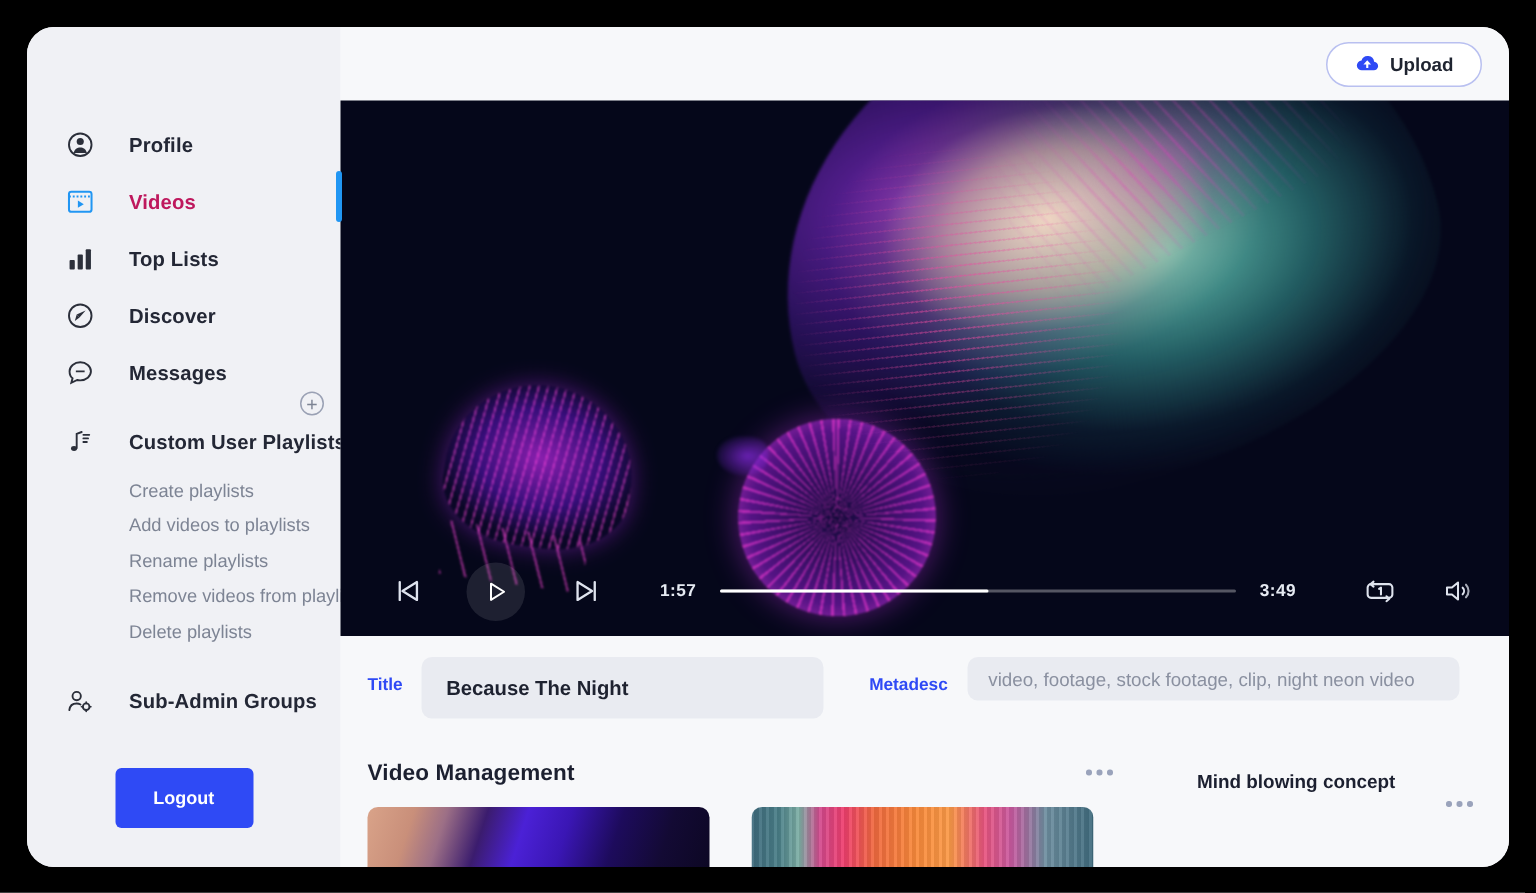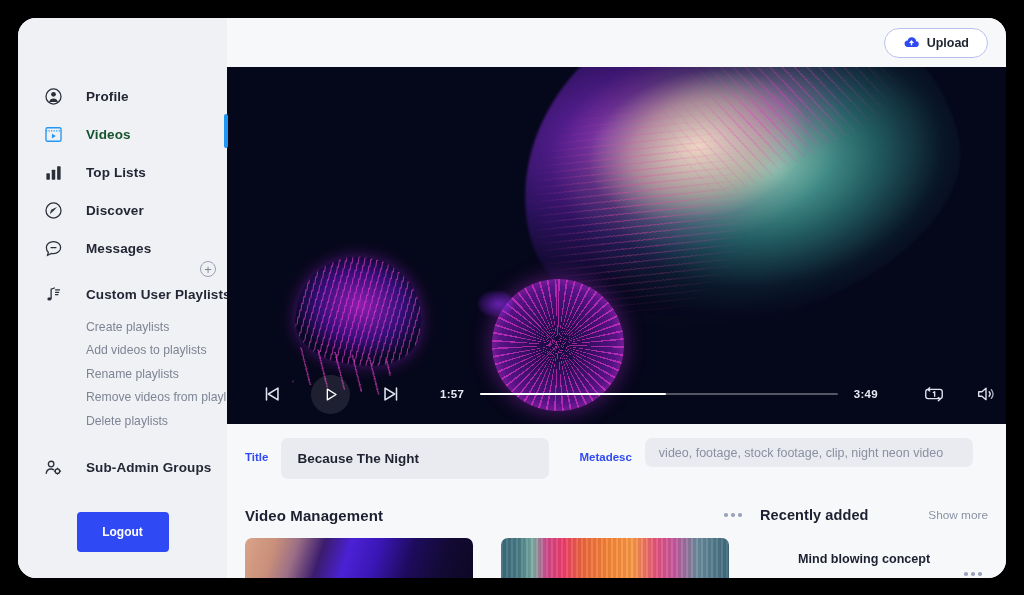--- a/index.html
+++ b/index.html
@@ -42,21 +42,21 @@
     color: #2b2f3a;
   }
   .nav-item .lbl {
     margin-left: 22px;
     font-size: 13.5px;
     font-weight: bold;
     color: #232735;
     letter-spacing: 0.1px;
     white-space: nowrap;
   }
-  .nav-item.active .lbl { color: #14532d; }
+  .nav-item.active .lbl { color: #be185d; }
   .nav-item.active .ico { color: #2196f3; }
 
   .nav-spacer-1 { height: 8px; }
 
   .sub-list { margin-top: 2px; }
   .sub-item {
     padding-left: 68px;
     height: 23.5px;
     display: flex; align-items: center;
     font-size: 12.2px;
@@ -212,21 +212,21 @@
     border-radius: 50% 40% 45% 55%;
     background: radial-gradient(ellipse at 60% 50%, rgba(130,40,220,0.75), rgba(60,20,140,0.1) 80%);
     filter: blur(1px);
   }
 
   .video-controls {
     position: absolute;
     left: 0; right: 0; bottom: 0;
     height: 60px;
     display: flex; align-items: center;
-    padding: 0 8px 0 32px;
+    padding: 0 22px 0 32px;
     gap: 0px;
   }
   .ctrl-btn {
     color: #dfe3ee;
     display: flex; align-items: center; justify-content: center;
     cursor: pointer;
     background: none; border: none;
   }
   .ctrl-prev { width: 26px; height: 26px; }
   .ctrl-next { width: 26px; height: 26px; margin-left: 28px; }
@@ -569,24 +569,20 @@
               <span></span>
             </span>
         </div>
         <div class="thumb-row">
           <div class="thumb thumb-1"></div>
           <div class="thumb thumb-2"></div>
         </div>
       </section>
 
       <section class="panel-right">
-        <div class="panel-head">
-          <h2 class="panel-title sm">Recently added</h2>
-          <span class="show-more">Show more</span>
-        </div>
         <div class="recent-item">
           <div class="avatar"></div>
           <span class="recent-title">Mind blowing concept</span>
           <span class="dots recent-dots">
               <span></span>
               <span></span>
               <span></span>
             </span>
         </div>
       </section>

